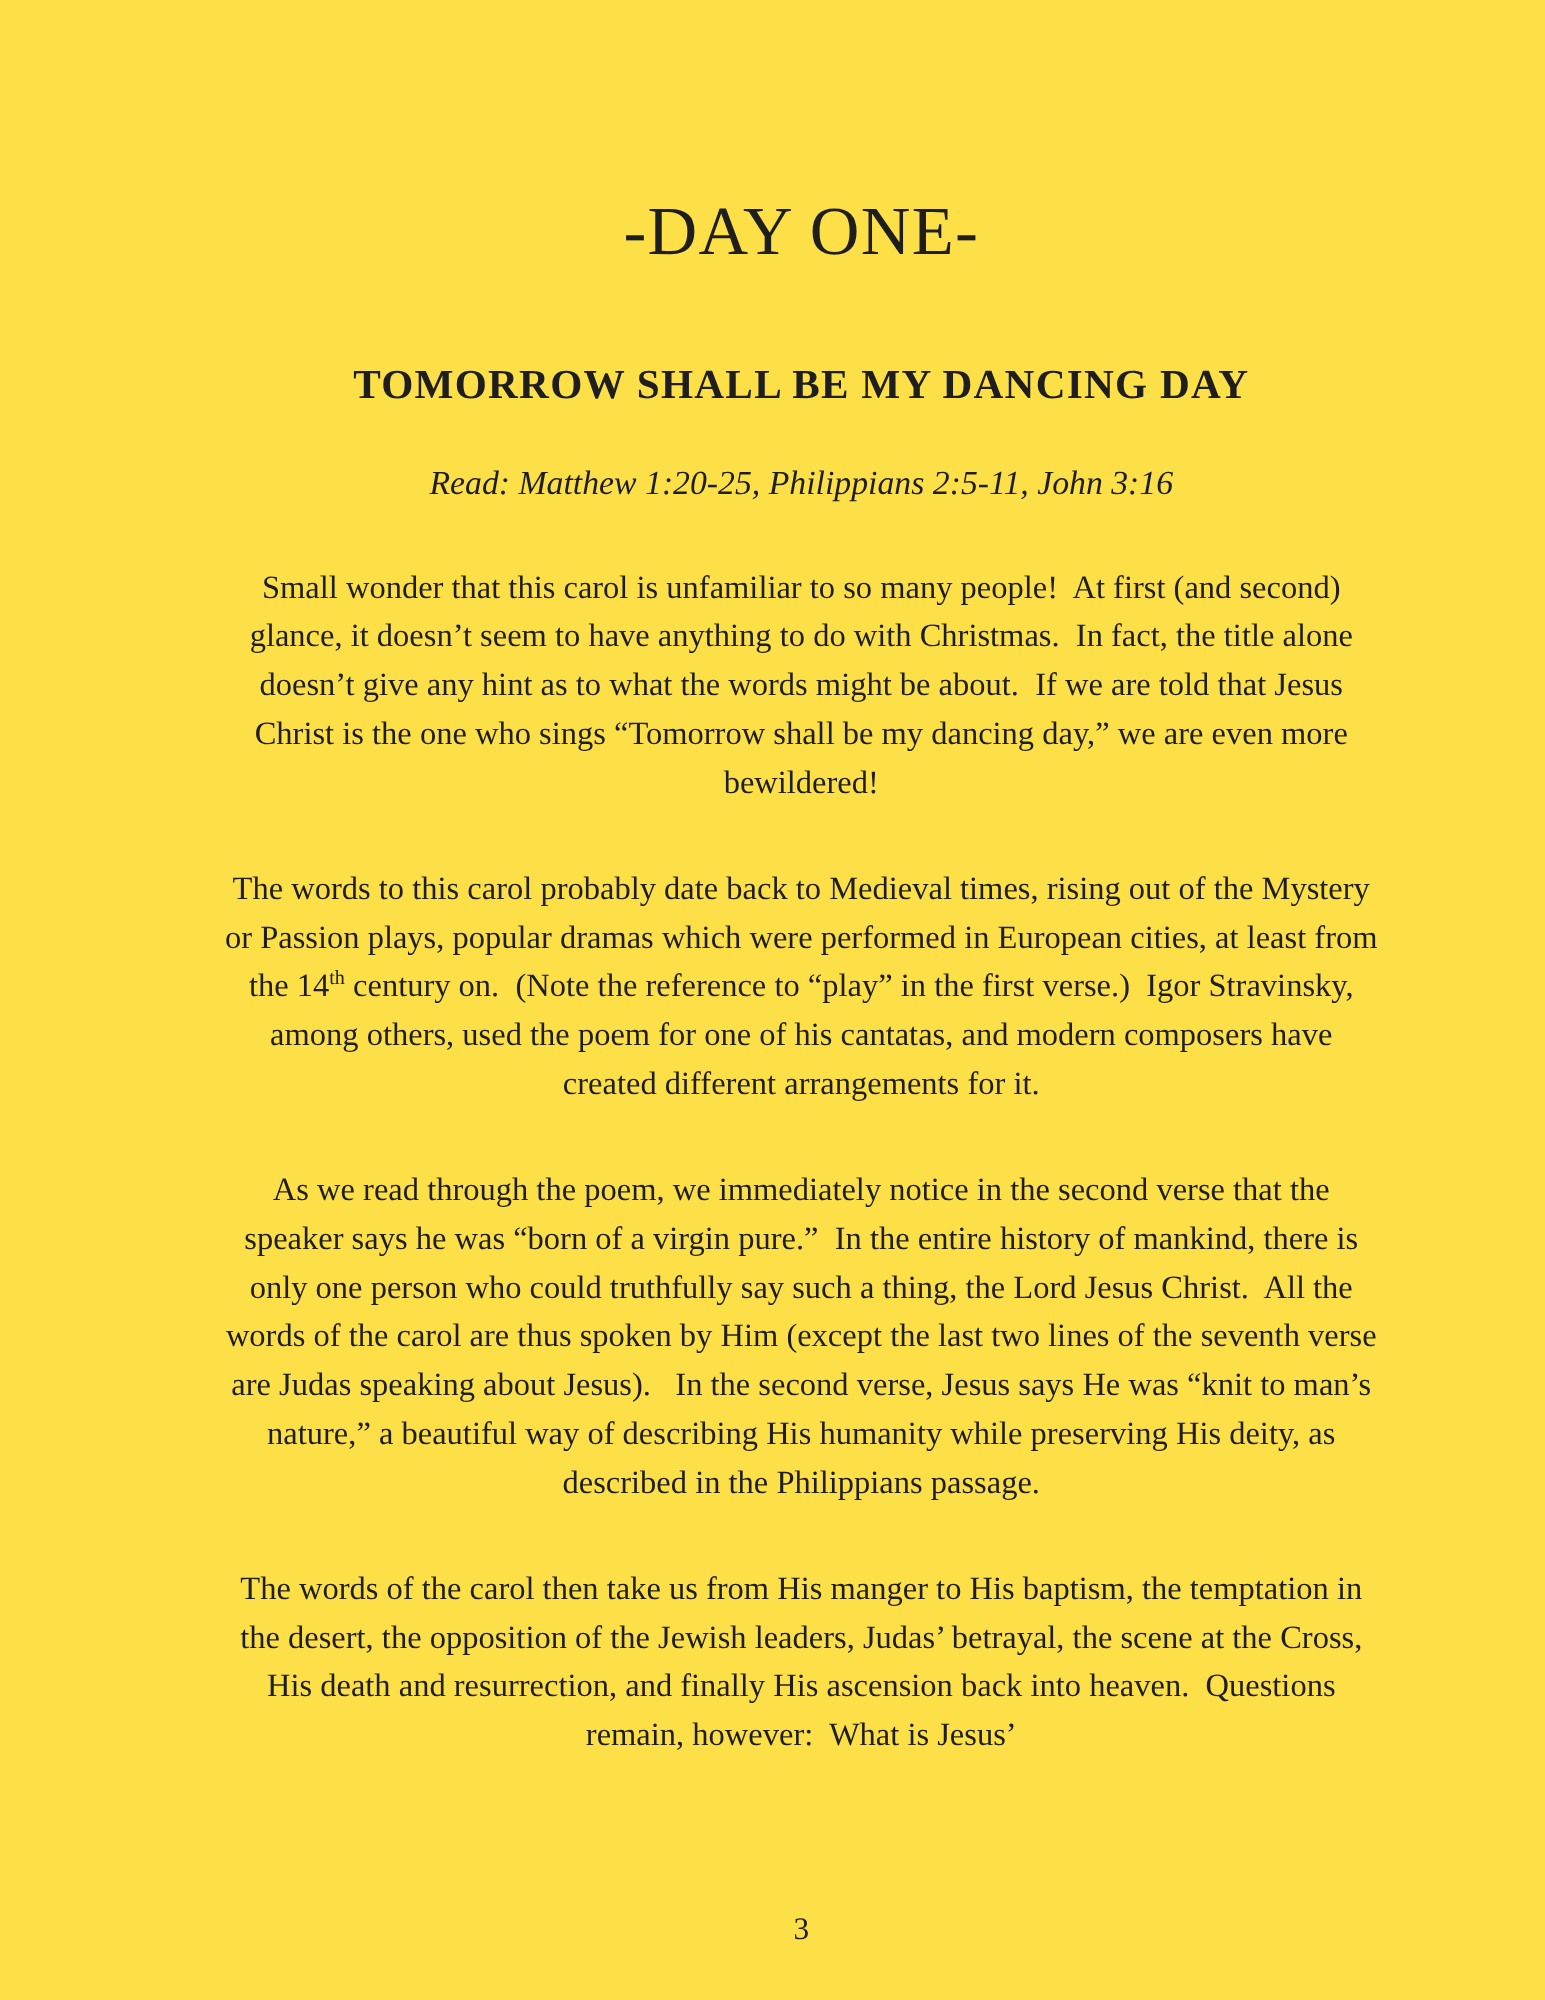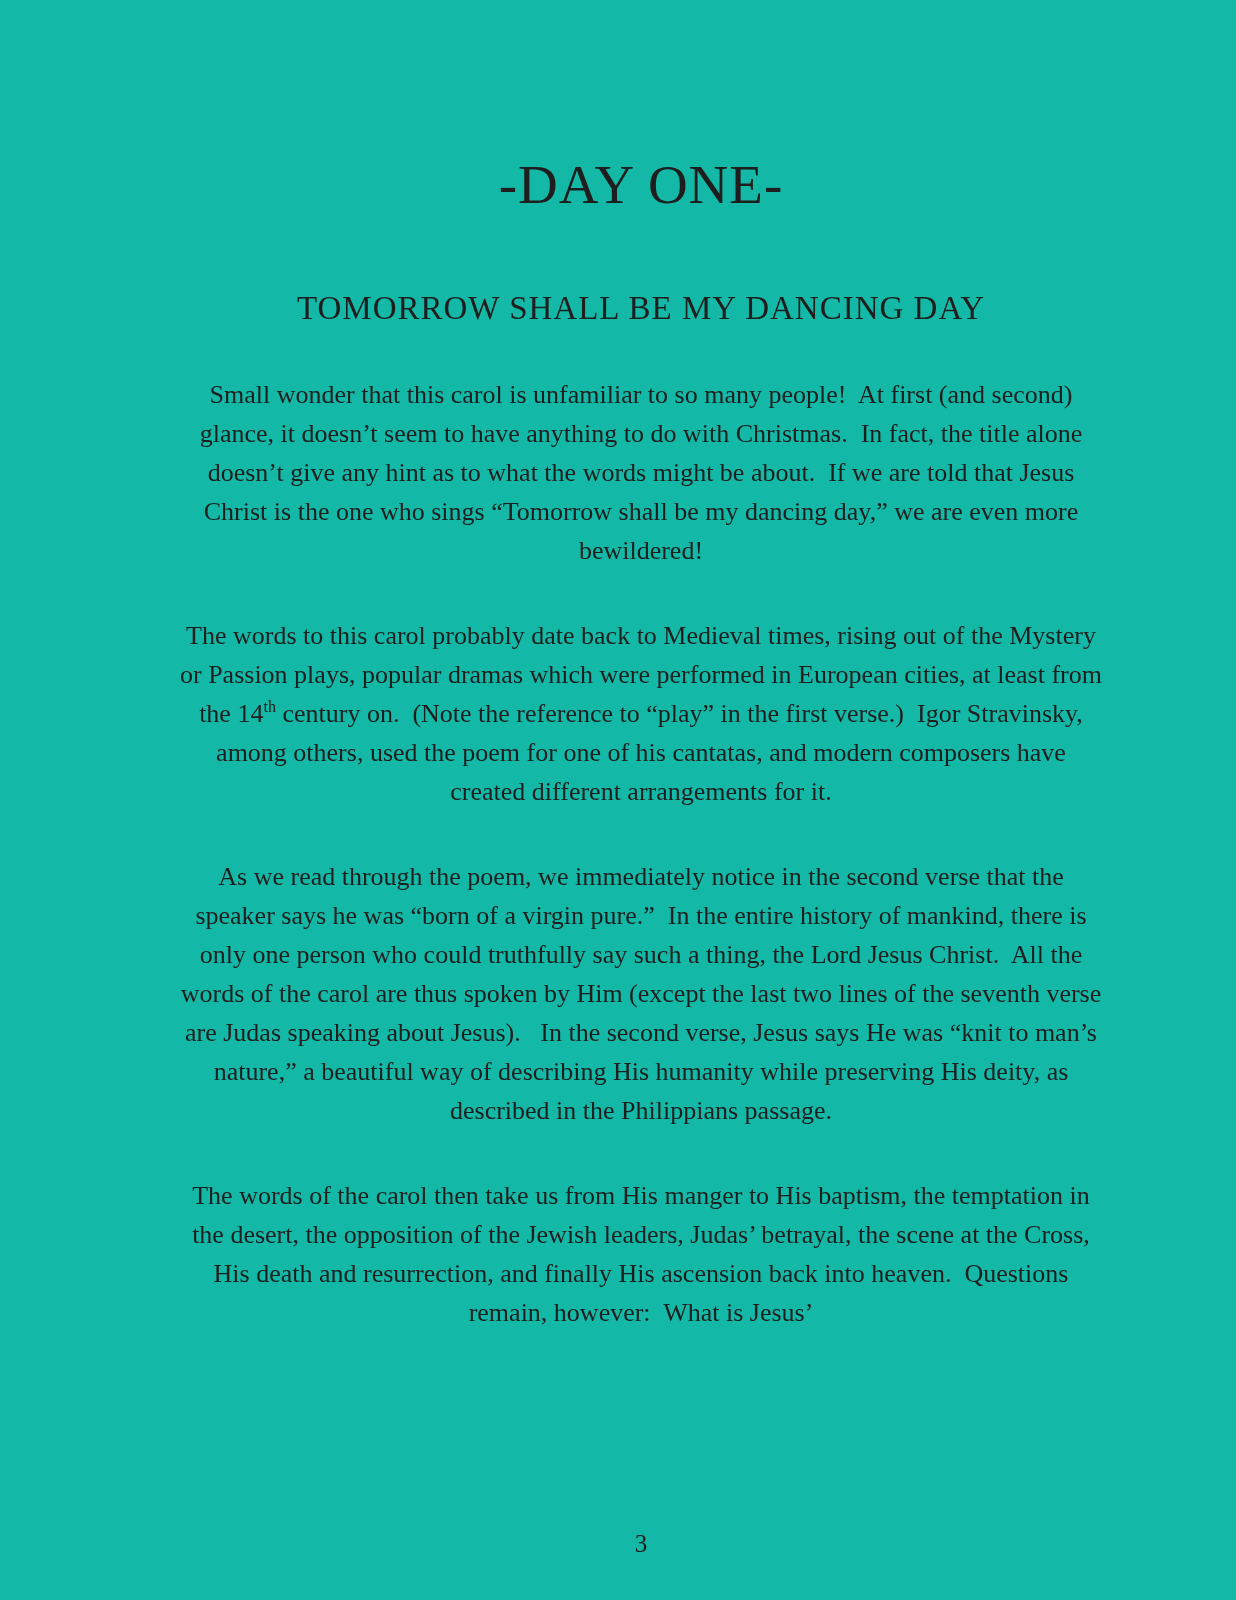--- a/index.html
+++ b/index.html
@@ -4,21 +4,21 @@
 <style>
   html, body {
     margin: 0;
     padding: 0;
     background: #ffffff;
   }
   .page {
     position: relative;
     width: 1236px;
     height: 1600px;
-    background: #14b8a6;
+    background: #fde047;
     box-sizing: border-box;
     padding: 152px 0 0 176px;
     font-family: "Liberation Serif", "DejaVu Serif", serif;
     color: #1e1e1e;
     overflow: hidden;
   }
   .content {
     width: 930px;
   }
   .title {
@@ -26,21 +26,21 @@
     font-size: 55px;
     line-height: 1.2;
     font-weight: 400;
     text-align: center;
     letter-spacing: 1px;
   }
   .heading {
     margin: 70px 0 0 0;
     font-size: 33px;
     line-height: 1.25;
-    font-weight: 400;
+    font-weight: 700;
     text-align: center;
     letter-spacing: 1px;
   }
   .reading {
     margin-top: 40px;
     font-size: 27px;
     line-height: 1.3;
     font-style: italic;
     text-align: center;
   }
@@ -68,20 +68,21 @@
     font-size: 25px;
   }
 </style>
 </head>
 <body>
 
 <div class="page">
   <div class="content">
     <h1 class="title">-DAY ONE-</h1>
     <h2 class="heading">TOMORROW SHALL BE MY DANCING DAY</h2>
+    <div class="reading">Read: Matthew 1:20-25, Philippians 2:5-11, John 3:16</div>
     <div class="body-text">
         <p>Small wonder that this carol is unfamiliar to so many people!  At first (and second) glance, it doesn’t seem to have anything to do with Christmas.  In fact, the title alone doesn’t give any hint as to what the words might be about.  If we are told that Jesus Christ is the one who sings “Tomorrow shall be my dancing day,” we are even more bewildered!</p>
         <p>The words to this carol probably date back to Medieval times, rising out of the Mystery or Passion plays, popular dramas which were performed in European cities, at least from the 14<sup>th</sup> century on.  (Note the reference to “play” in the first verse.)  Igor Stravinsky, among others, used the poem for one of his cantatas, and modern composers have created different arrangements for it.</p>
         <p>As we read through the poem, we immediately notice in the second verse that the speaker says he was “born of a virgin pure.”  In the entire history of mankind, there is only one person who could truthfully say such a thing, the Lord Jesus Christ.  All the words of the carol are thus spoken by Him (except the last two lines of the seventh verse are Judas speaking about Jesus).   In the second verse, Jesus says He was “knit to man’s nature,” a beautiful way of describing His humanity while preserving His deity, as described in the Philippians passage.</p>
         <p>The words of the carol then take us from His manger to His baptism, the temptation in the desert, the opposition of the Jewish leaders, Judas’ betrayal, the scene at the Cross, His death and resurrection, and finally His ascension back into heaven.  Questions remain, however:  What is Jesus’</p>
       </div>
   </div>
   <div class="page-number">3</div>
 </div>
 

